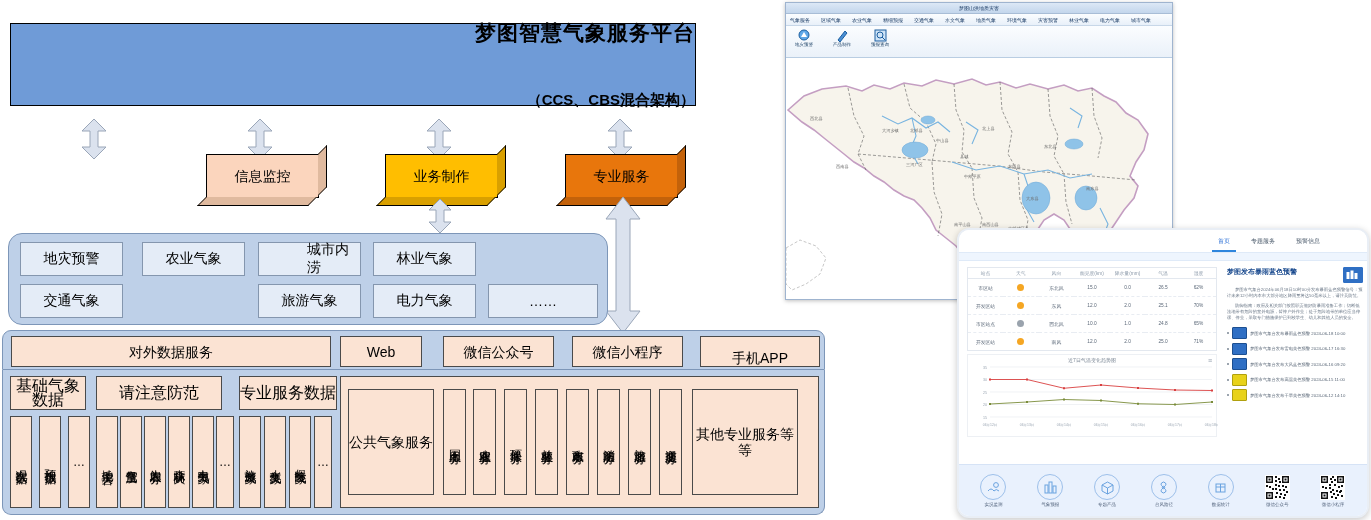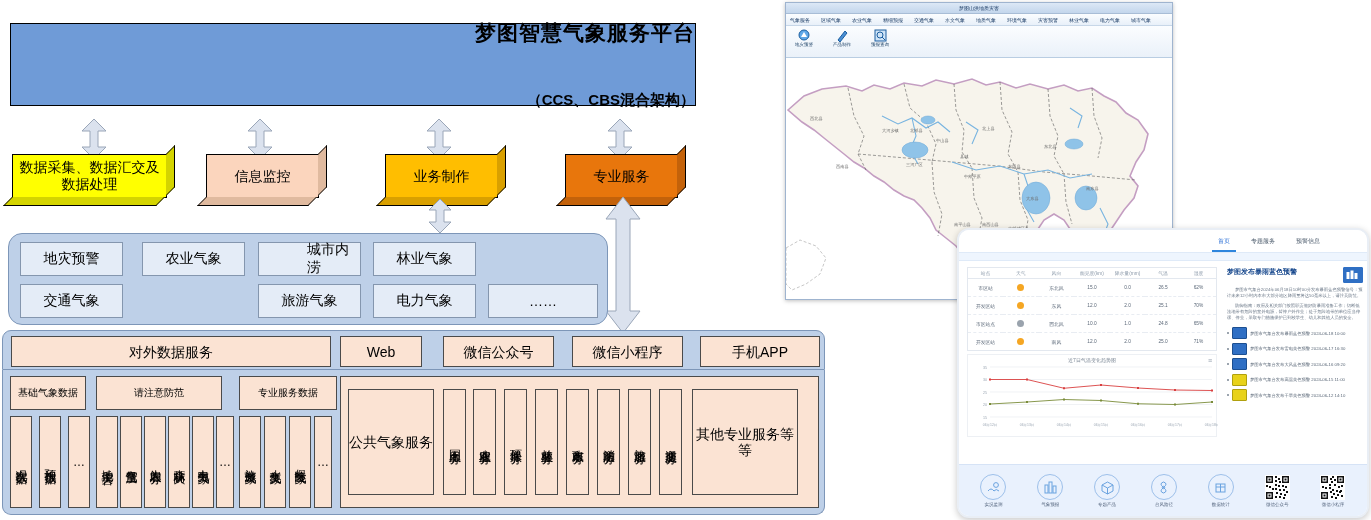--- a/index.html
+++ b/index.html
@@ -62,21 +62,21 @@
   }
   .panel-data {
     position: absolute; left: 2px; top: 370px; width: 823px; height: 145px;
     background: #bed0e8; border: 1px solid #7d96b8; border-top: none; border-radius: 0 0 9px 9px;
   }
   .pbox {
     position: absolute; background: #fbe3d3; border: 1px solid #4a4a4a;
     display: flex; align-items: center; justify-content: center; text-align: center;
     font-size: 14px; color: #000; line-height: 16px;
   }
-  .pbox.sm { font-size: 10px; line-height: 14px; }
+  .pbox.sm { font-size: 16px; line-height: 14px; }
   .vbox {
     position: absolute; background: #fbe3d3; border: 1px solid #4a4a4a;
     writing-mode: vertical-rl; text-orientation: upright;
     display: flex; align-items: center; justify-content: center;
     font-size: 12px; color: #000; letter-spacing: 1px;
   }
   .dots-v { position: absolute; background: #fbe3d3; border: 1px solid #4a4a4a;
             display:flex; align-items:center; justify-content:center; font-size:12px; color:#000; }
   .grp {
     position: absolute; background: #fbe3d3; border: 1px solid #4a4a4a;
@@ -185,25 +185,20 @@
       <svg width="36" height="40" viewBox="0 0 36 40">
           <polygon points="18,0 30,12 22,12 22,28 30,28 18,40 6,28 14,28 14,12 6,12" fill="#dbe2ee" stroke="#9aa6b8" stroke-width="1"></polygon>
         </svg>
     </div>
     <div class="arw" style="left:602px;top:119px;">
       <svg width="36" height="40" viewBox="0 0 36 40">
           <polygon points="18,0 30,12 22,12 22,28 30,28 18,40 6,28 14,28 14,12 6,12" fill="#dbe2ee" stroke="#9aa6b8" stroke-width="1"></polygon>
         </svg>
     </div>
 
-    <div class="box3d b-yellow" style="left:12px;top:154px;width:155px;height:44px;">
-      <span class="shade-r"></span>
-        <span class="shade-b"></span>
-      <span>数据采集、数据汇交及数据处理</span>
-    </div>
     <div class="box3d b-amber" style="left:385px;top:154px;width:113px;height:44px;">
       <span class="shade-r"></span>
         <span class="shade-b"></span>
       <span>业务制作</span>
     </div>
     <div class="box3d b-peach" style="left:206px;top:154px;width:113px;height:44px;">
       <span class="shade-r"></span>
         <span class="shade-b"></span>
       <span>信息监控</span>
     </div>
@@ -259,21 +254,21 @@
         </div>
       <div class="pbox" style="left:337px;top:5px;width:82px;height:31px;">
           <span>Web</span>
         </div>
       <div class="pbox" style="left:440px;top:5px;width:111px;height:31px;">
           <span>微信公众号</span>
         </div>
       <div class="pbox" style="left:569px;top:5px;width:111px;height:31px;">
           <span>微信小程序</span>
         </div>
-      <div class="pbox" style="left:697px;top:5px;width:120px;height:31px;">
+      <div class="pbox" style="left:697px;top:5px;width:120px;height:31px;align-items:flex-end;">
           <span>手机APP</span>
         </div>
     </div>
 
     <div class="panel-data">
 
       <div class="pbox sm" style="left:7px;top:6px;width:76px;height:34px;">
           <span>基础气象数据</span>
         </div>
       <div class="vbox" style="left:7px;top:46px;width:22px;height:92px;">

